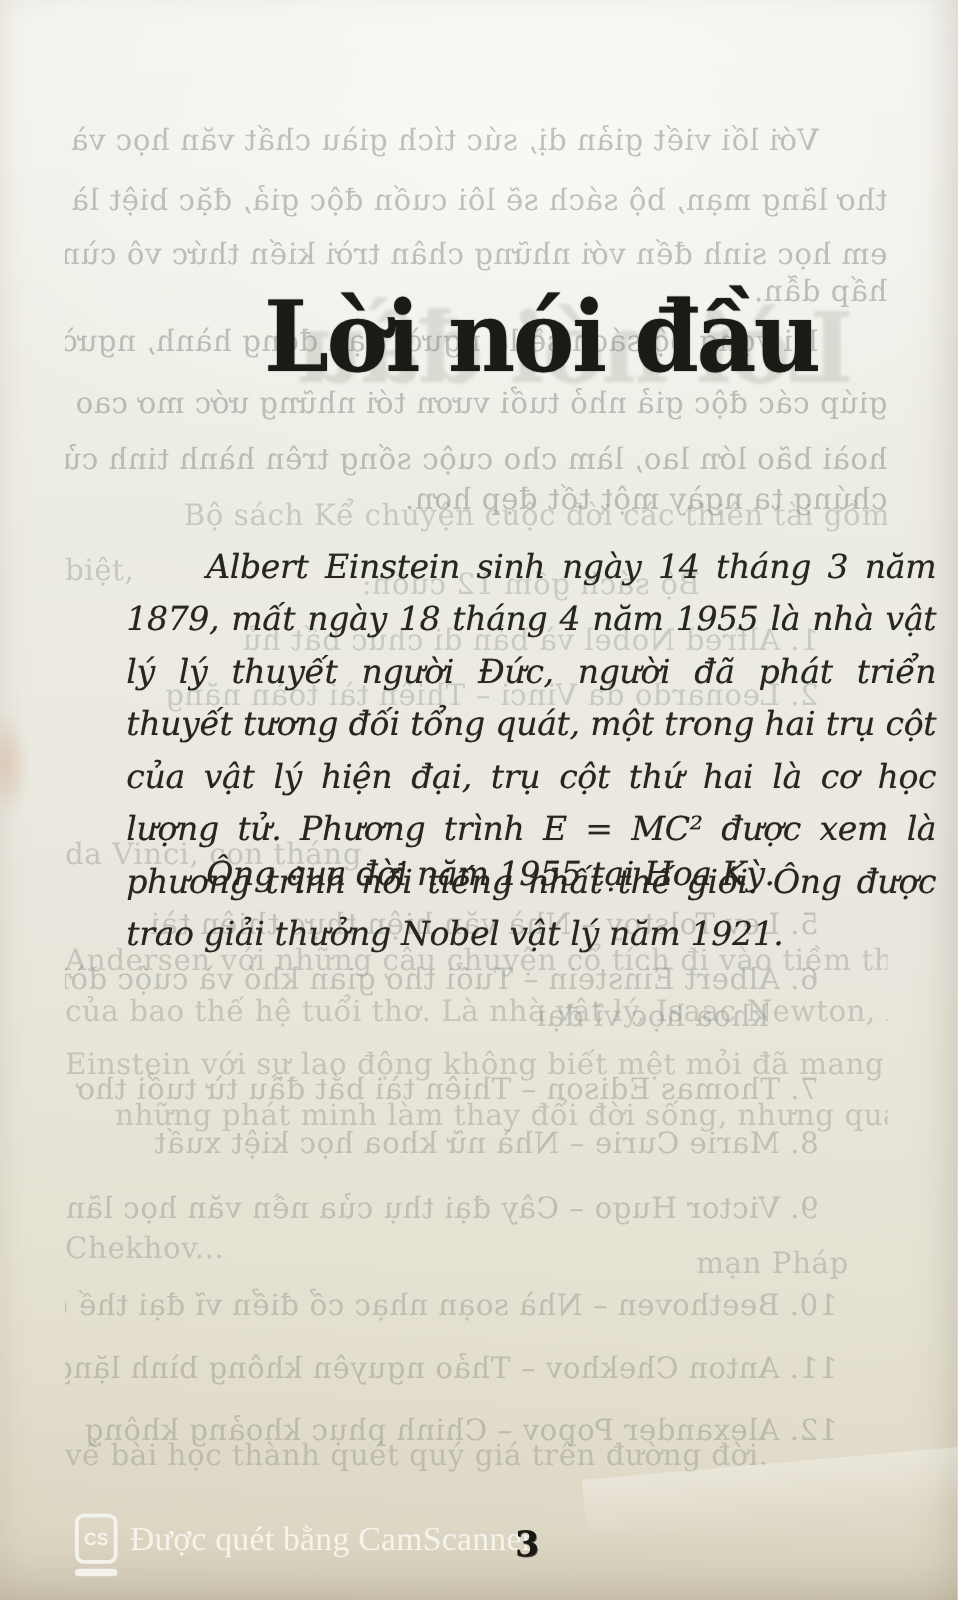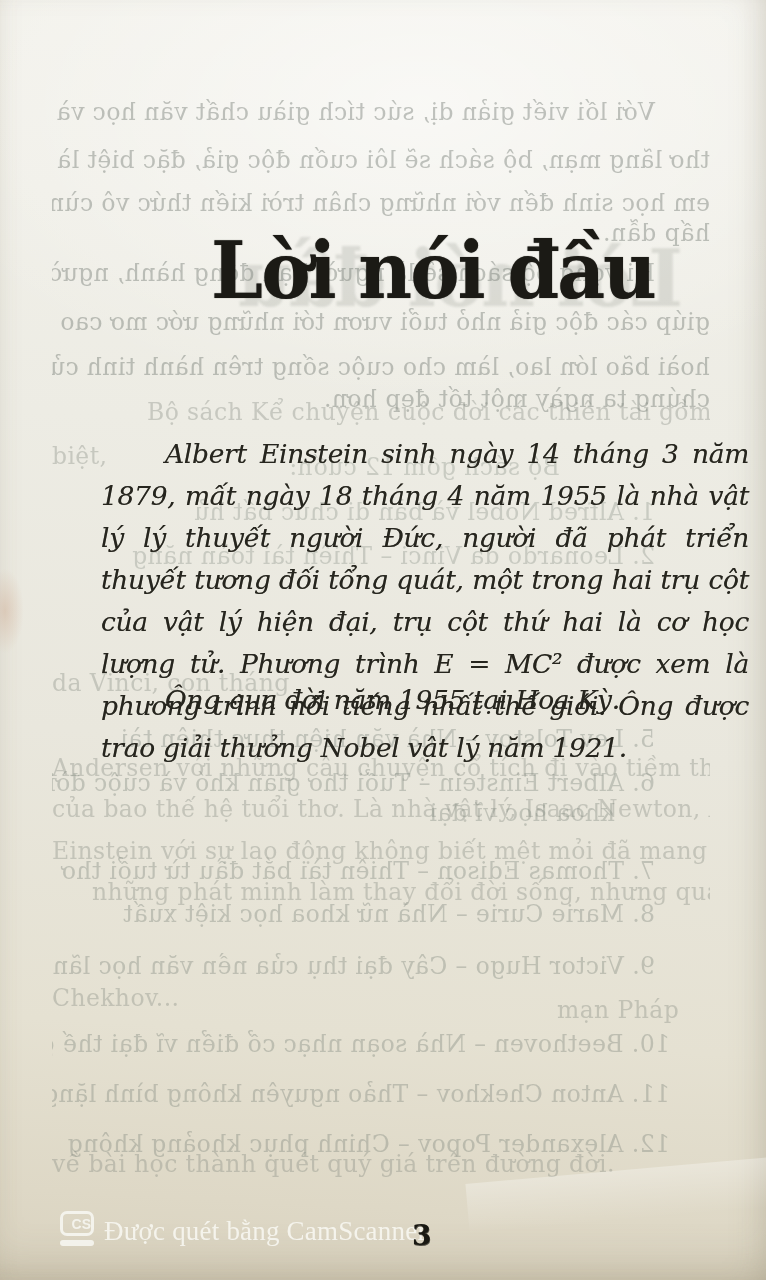--- a/index.html
+++ b/index.html
@@ -96,24 +96,24 @@
   }
 
   
   .cs-badge {
     position: absolute;
     left: 60px; top: 1211px;
     width: 34px; height: 42px;
   }
   .cs-box {
     box-sizing: border-box;
-    width: 34px; height: 25px;
+    width: 34px; height: 40px;
     border: 3px solid rgba(248,248,243,0.85);
     border-radius: 7px;
-    display: flex; align-items: center; justify-content: flex-end;
+    display: flex; align-items: center; justify-content: center;
     font-family: "Liberation Sans", sans-serif;
     font-weight: bold; font-size: 14px;
     color: rgba(248,248,243,0.85);
     letter-spacing: 0;
   }
   .cs-bar {
     margin-top: 4px;
     width: 34px; height: 6px;
     border-radius: 3px;
     background: rgba(248,248,243,0.85);

